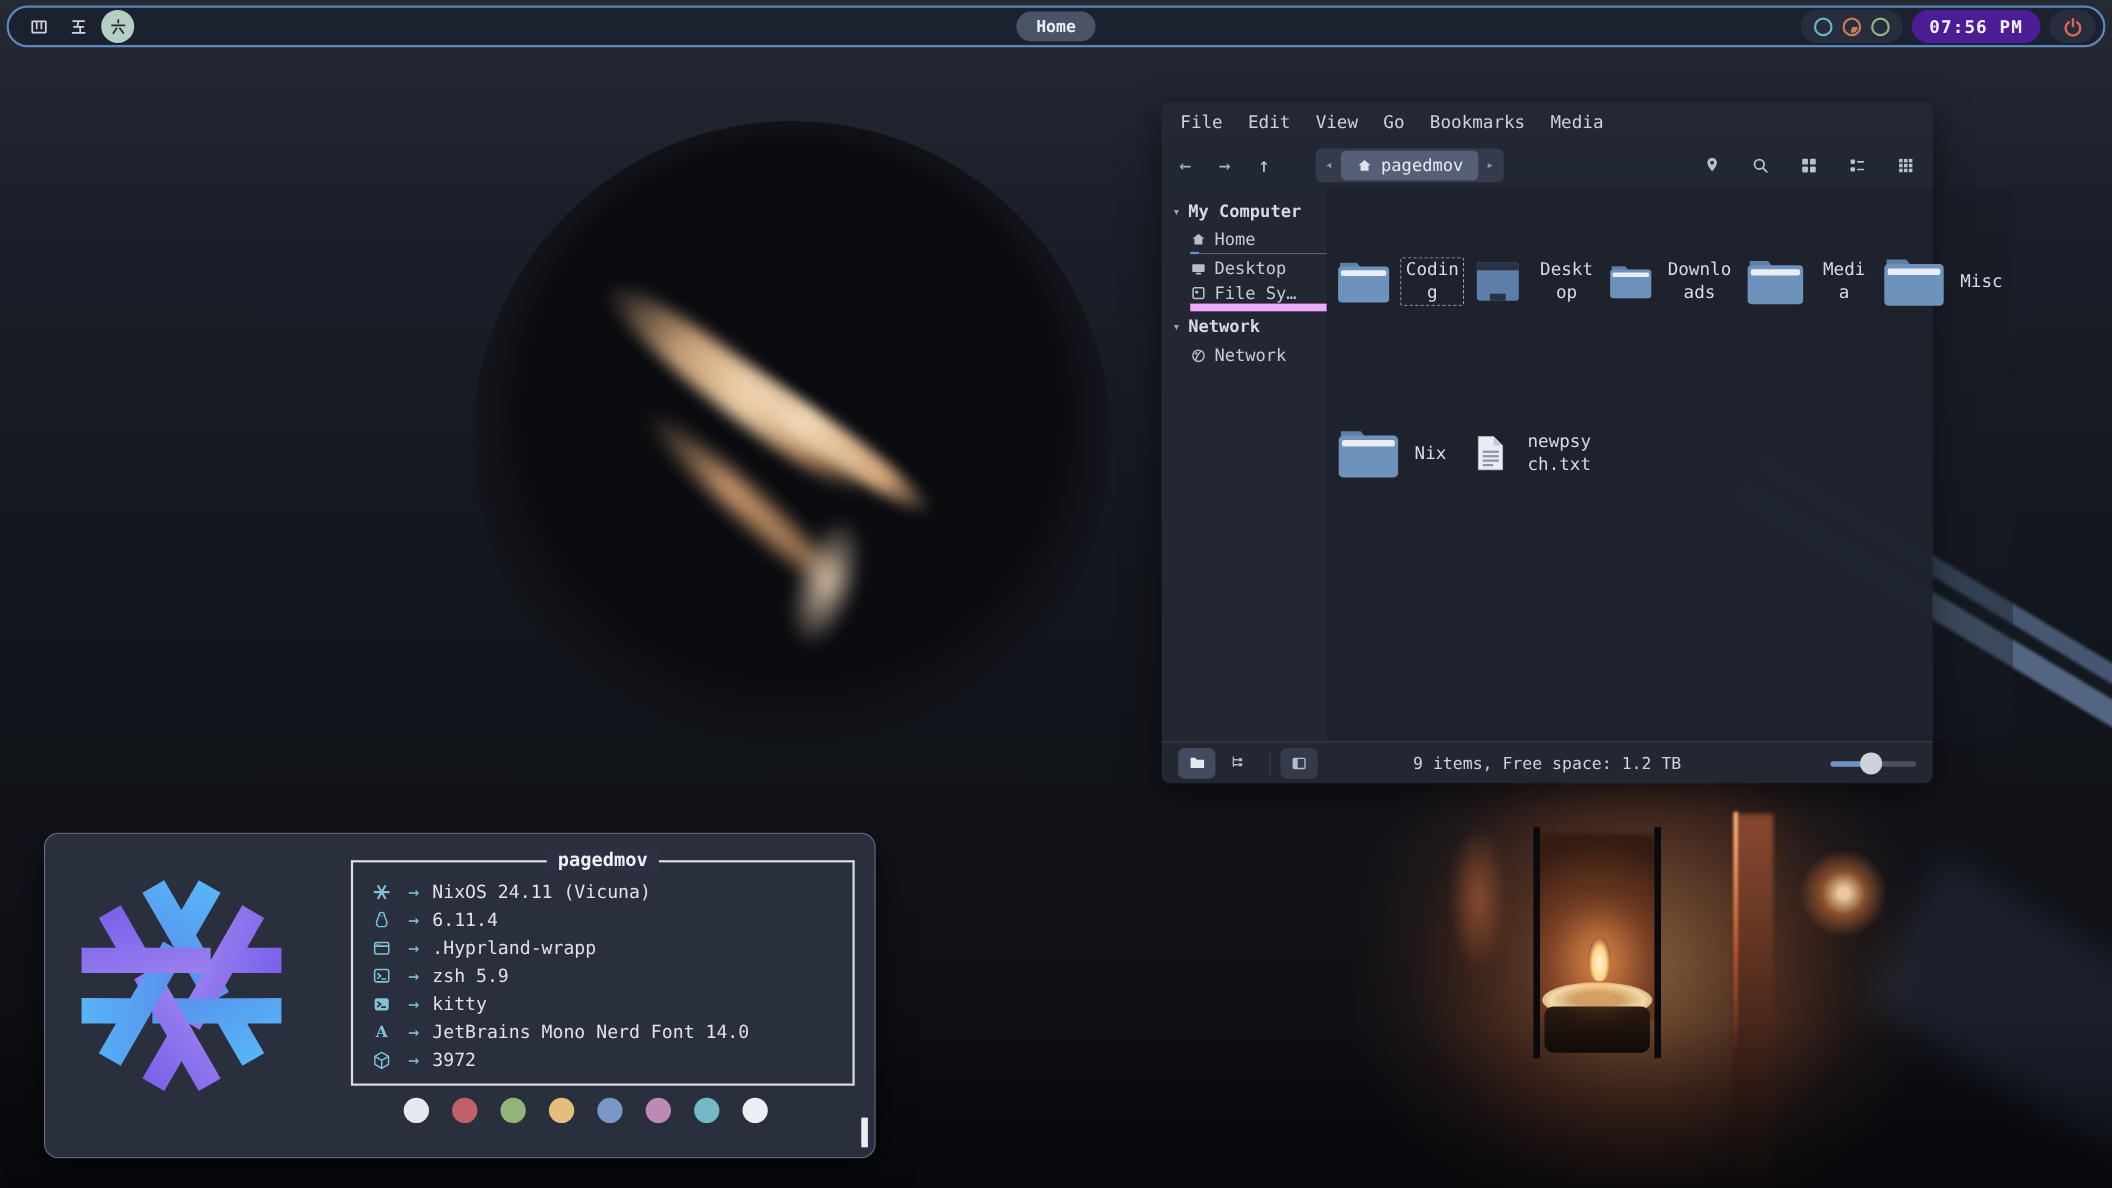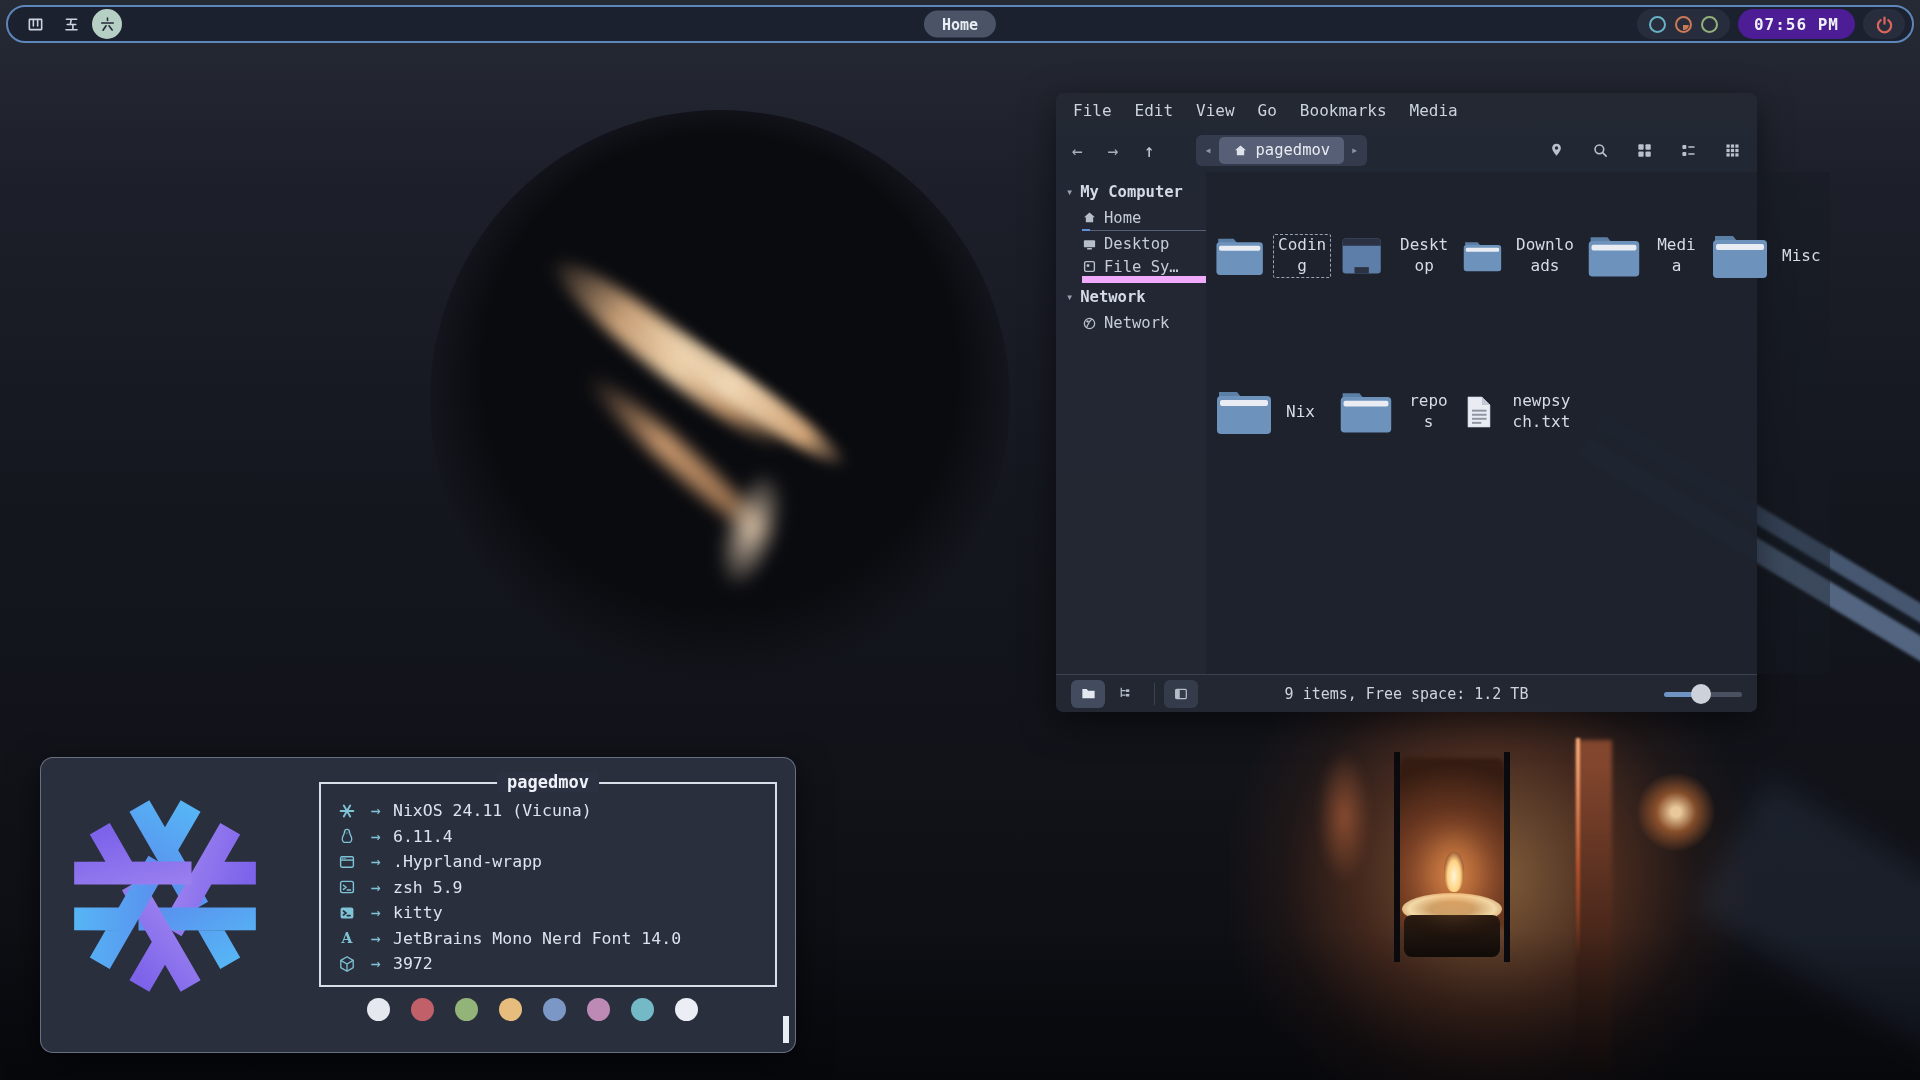--- a/index.html
+++ b/index.html
@@ -380,28 +380,20 @@
 
       <div class="file">
         <svg width="62" height="52" viewBox="0 0 62 52">
           <path d="M6 6 H24 L28 11 H6 Z" fill="#5c7fa6"></path>
           <rect x="4" y="10" width="54" height="38" rx="4" fill="#6d92bc"></rect>
           <rect x="7" y="14" width="48" height="6" rx="2" fill="#e9edf3"></rect>
         </svg>
         <span class="file-label">Nix</span>
       </div>
 
-      <div class="file">
-        <svg width="62" height="52" viewBox="0 0 62 52">
-          <path d="M6 6 H24 L28 11 H6 Z" fill="#5c7fa6"></path>
-          <rect x="4" y="10" width="54" height="38" rx="4" fill="#6d92bc"></rect>
-          <rect x="7" y="14" width="48" height="6" rx="2" fill="#e9edf3"></rect>
-        </svg>
-        <span class="file-label">repos</span>
-      </div>
 
       <div class="file">
         <svg width="62" height="56" viewBox="0 0 62 56">
           <path d="M12 2 H36 L50 16 V54 H12 Z" fill="#e9ecf2" stroke="#c8cdd8" stroke-width="1"></path>
           <path d="M36 2 L50 16 H36 Z" fill="#c3c9d4"></path>
           <rect x="19" y="24" width="25" height="3.4" fill="#8d94a2"></rect>
           <rect x="19" y="31" width="25" height="3.4" fill="#8d94a2"></rect>
           <rect x="19" y="38" width="25" height="3.4" fill="#8d94a2"></rect>
           <rect x="19" y="45" width="16" height="3.4" fill="#8d94a2"></rect>
         </svg>

